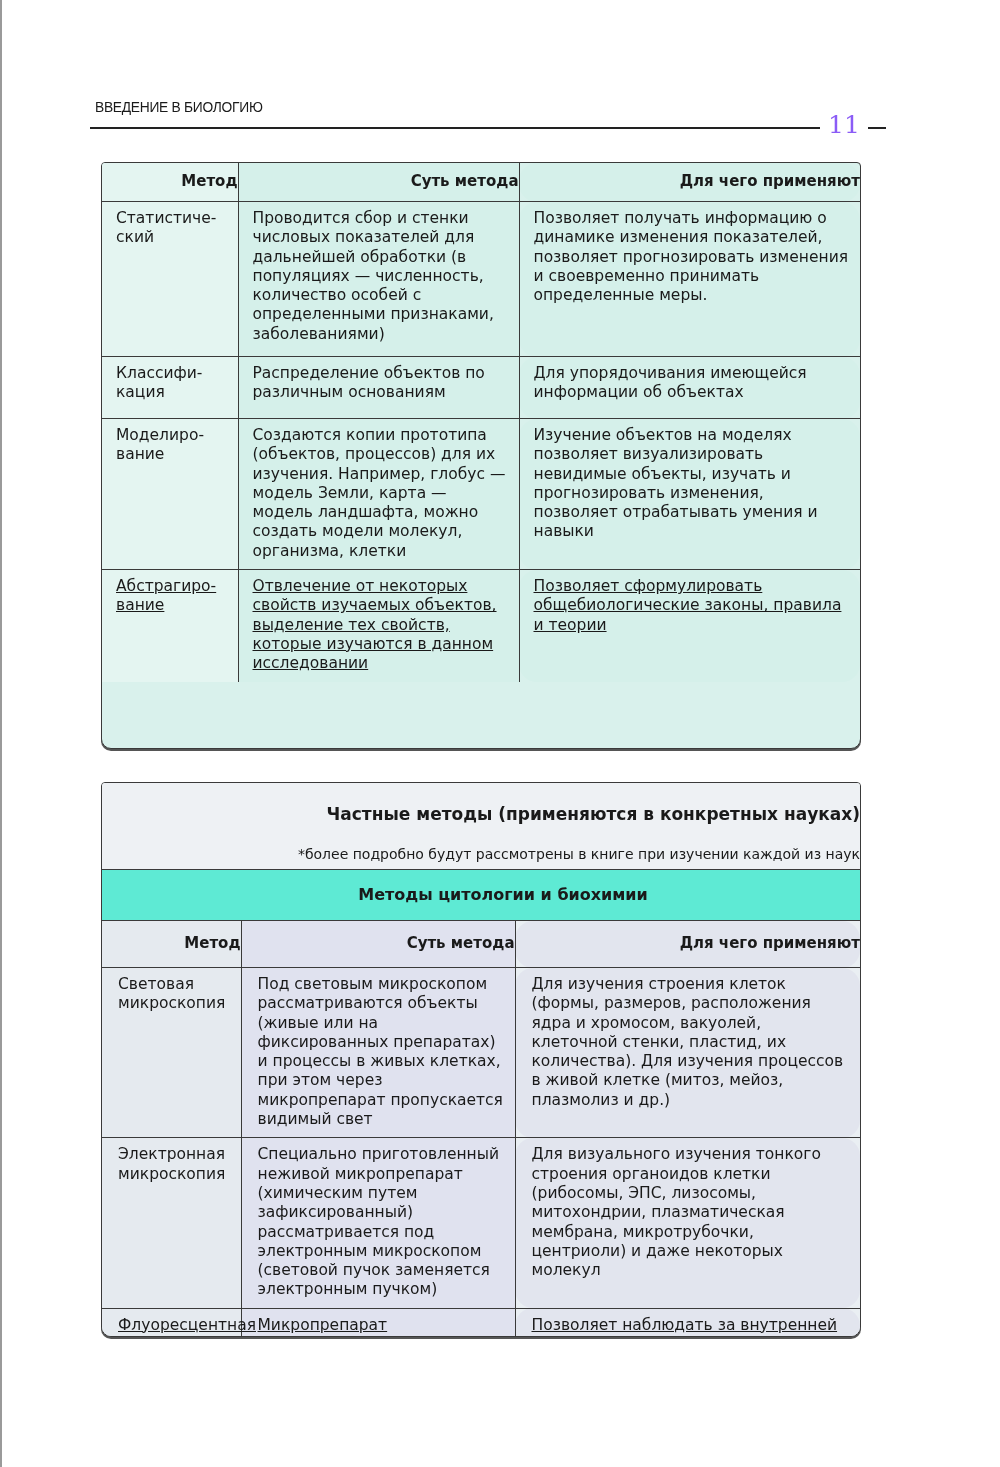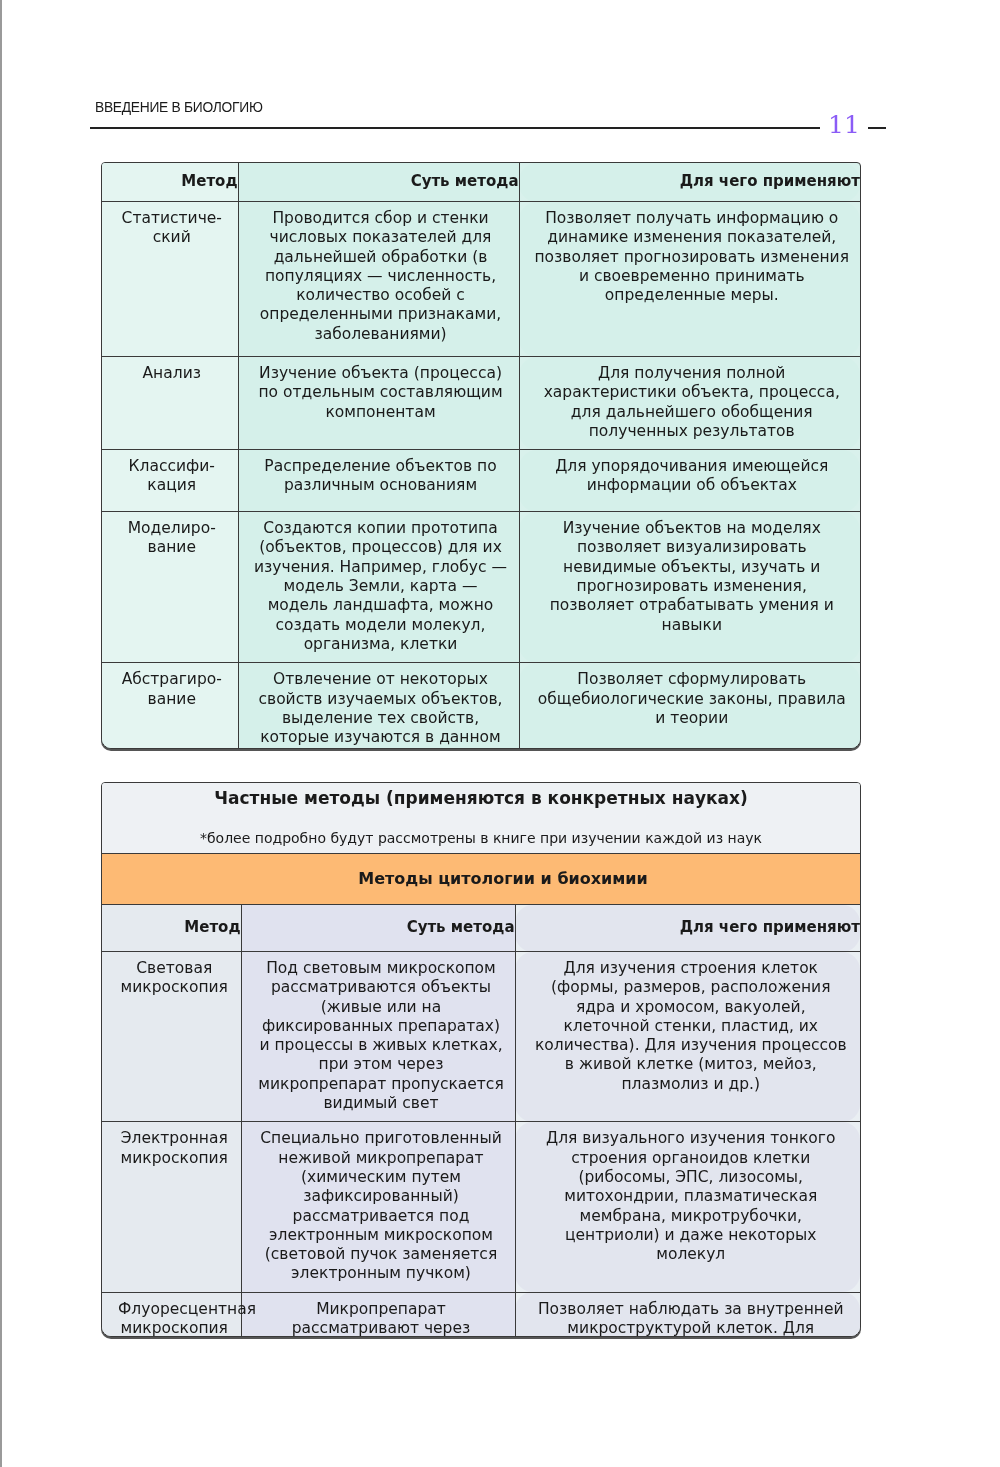--- a/index.html
+++ b/index.html
@@ -19,44 +19,44 @@
       font-size: 25px; color: #8b5cf6; font-weight: normal;
     }
     .page-num-dash { position: absolute; left: 868px; top: 127px; width: 18px; height: 1.5px; background: #222; }
 
     .tbl {
       position: absolute; border: 1.5px solid #3a3a3a; border-radius: 4px 4px 10px 10px;
       box-shadow: 0 2px 0 #555; overflow: hidden;
     }
     table { border-collapse: collapse; width: 100%; table-layout: fixed; }
     td, th {
-      border: 1px solid #3a3a3a; vertical-align: top; text-align: center;
+      border: 1px solid #3a3a3a; vertical-align: top; text-align: left;
       font-size: 15.5px; line-height: 19.3px; padding: 7px 10px 8px 14px; font-weight: normal;
     }
     tr td:first-child, tr th:first-child { border-left: none; }
     tr td:last-child, tr th:last-child { border-right: none; border-radius: 18px; }
     tr:first-child th { border-top: none; }
-    tr:last-child td { border-bottom: none; }
+    tr:last-child td { border-bottom: none; text-decoration: underline; }
     th { font-weight: bold; text-align: right; vertical-align: middle; font-size: 15px; }
 
     
     #t1 { left: 101px; top: 162px; width: 758px; height: 585px; background: #d9f1ec; }
     #t1 .c0 { background: #e4f5f1; }
     #t1 .c1, #t1 .c2 { background: #d5f0ea; }
     #t1 th { height: 38px; padding: 0; }
 
     
     #t2 { left: 101px; top: 782px; width: 758px; height: 553px; background: #eaeff3; }
     .t2-title {
-      text-align: center; background: #eef1f4; border-bottom: 1px solid #3a3a3a; padding: 4px 0 6px;
+      text-align: right; background: #eef1f4; border-bottom: 1px solid #3a3a3a; padding: 20px 0 6px;
     }
     .t2-title .big { font-weight: bold; font-size: 17px; line-height: 22px; }
     .t2-title .small { font-size: 14px; line-height: 17px; margin-top: 21px; }
     .t2-sub {
-      text-align: center; background: #fdba74; font-weight: bold; font-size: 16px;
+      text-align: center; background: #5eead4; font-weight: bold; font-size: 16px;
       height: 50px; line-height: 50px; border-bottom: 1px solid #3a3a3a; padding-left: 44px;
     }
     #t2 .c0 { background: #e5eaef; }
     #t2 .c1 { background: #e0e2ef; }
     #t2 .c2 { background: #e2e5ee; }
     #t2 th { height: 46px; padding: 0; }
     #t2 td { padding-left: 16px; }
   </style>
 </head>
 <body>
@@ -77,25 +77,20 @@
     <tbody>
         <tr>
       <th class="c0">Метод</th>
       <th class="c1">Суть метода</th>
       <th class="c2">Для чего применяют</th>
     </tr>
     <tr style="height:155px">
       <td class="c0">Статистиче-ский</td>
       <td class="c1">Проводится сбор и стенки числовых показателей для дальнейшей обработки (в популяциях — численность, количество особей с определенными признаками, заболеваниями)</td>
       <td class="c2">Позволяет получать информацию о динамике изменения показателей, позволяет прогнозировать изменения и своевременно принимать определенные меры.</td>
-    </tr>
-    <tr style="height:68px">
-      <td class="c0">Анализ</td>
-      <td class="c1">Изучение объекта (процесса) по отдельным составляющим компонентам</td>
-      <td class="c2">Для получения полной характеристики объекта, процесса, для дальнейшего обобщения полученных результатов</td>
     </tr>
     <tr style="height:62px">
       <td class="c0">Классифи-кация</td>
       <td class="c1">Распределение объектов по различным основаниям</td>
       <td class="c2">Для упорядочивания имеющейся информации об объектах</td>
     </tr>
     <tr style="height:150px">
       <td class="c0">Моделиро-вание</td>
       <td class="c1">Создаются копии прототипа (объектов, процессов) для их изучения. Например, глобус — модель Земли, карта — модель ландшафта, можно создать модели молекул, организма, клетки</td>
       <td class="c2">Изучение объектов на моделях позволяет визуализировать невидимые объекты, изучать и прогнозировать изменения, позволяет отрабатывать умения и навыки</td>

